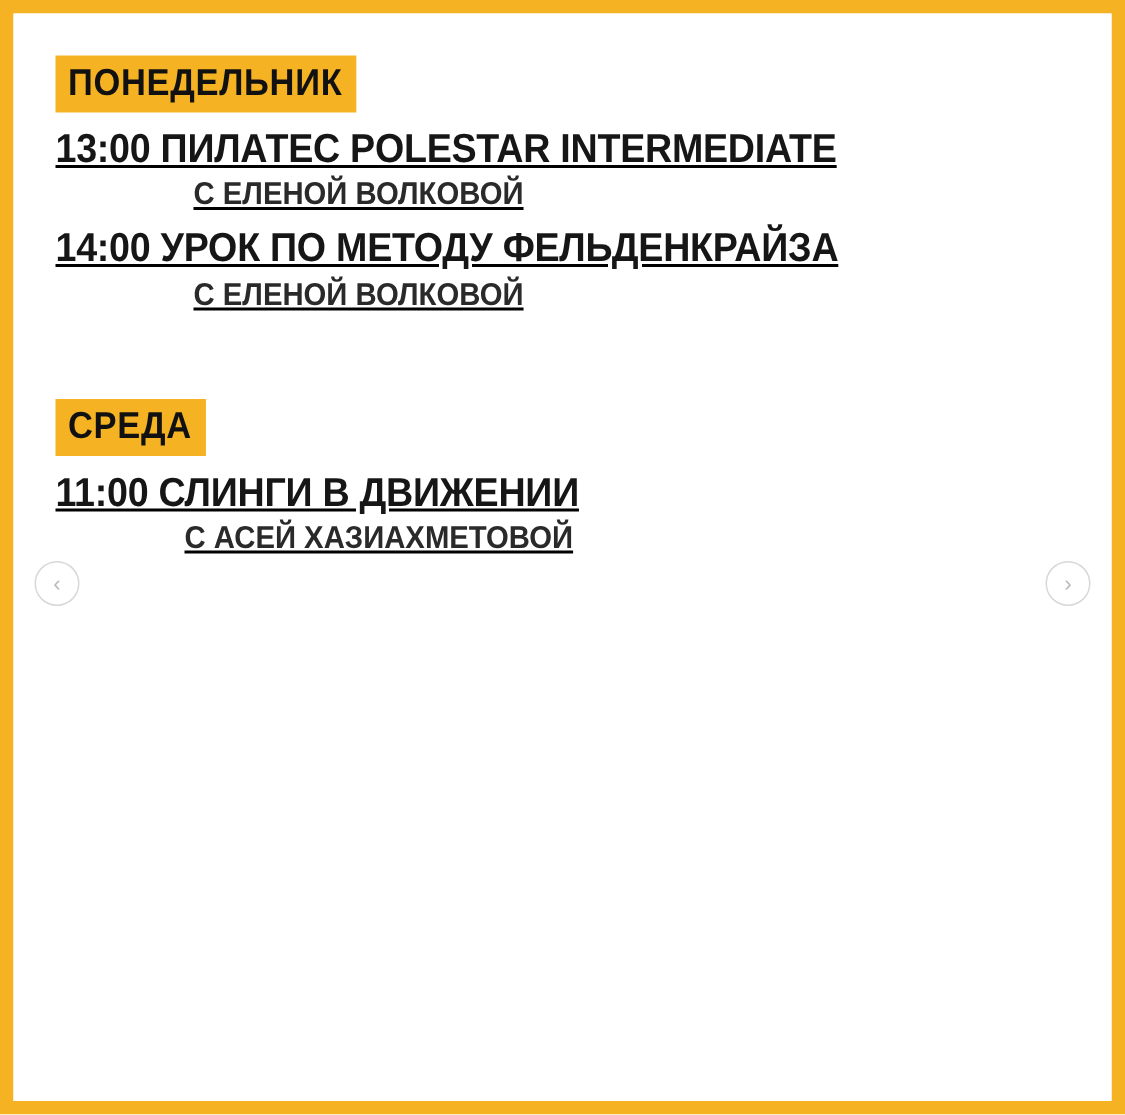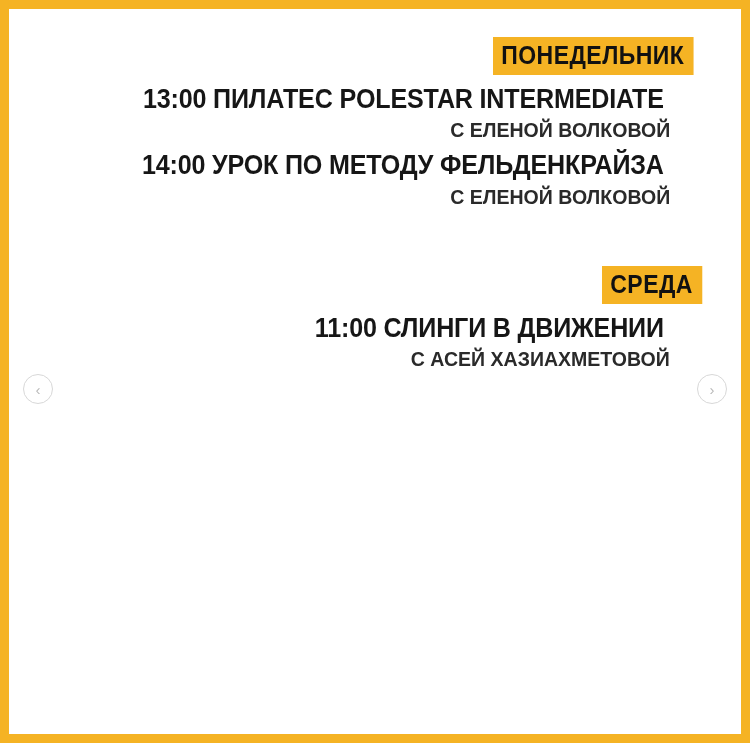--- a/index.html
+++ b/index.html
@@ -23,41 +23,41 @@
   }
   .inner {
     position: absolute;
     left: 0;
     top: 0;
     right: 0;
     bottom: 0;
     background: #ffffff;
     padding: 28px 30px 0 22px;
     box-sizing: border-box;
-    text-align: right;
   }
   .day-block {
     margin-bottom: 26px;
   }
   .day-label {
     display: inline-block;
     background: #f5b324;
     color: #111111;
     font-weight: bold;
     font-size: 25px;
     line-height: 1;
     letter-spacing: 0.5px;
     padding: 6px 10px 7px 9px;
     margin-left: 6px;
     font-family: "Liberation Sans", sans-serif;
     transform: scaleX(0.92);
     transform-origin: left center;
   }
   .class-row {
     margin-top: 10px;
+    text-decoration: underline;
   }
   .class-title {
     font-size: 27px;
     font-weight: bold;
     color: #161616;
     letter-spacing: -0.2px;
     line-height: 1.05;
     white-space: nowrap;
     transform: scaleX(0.93);
     transform-origin: left center;

